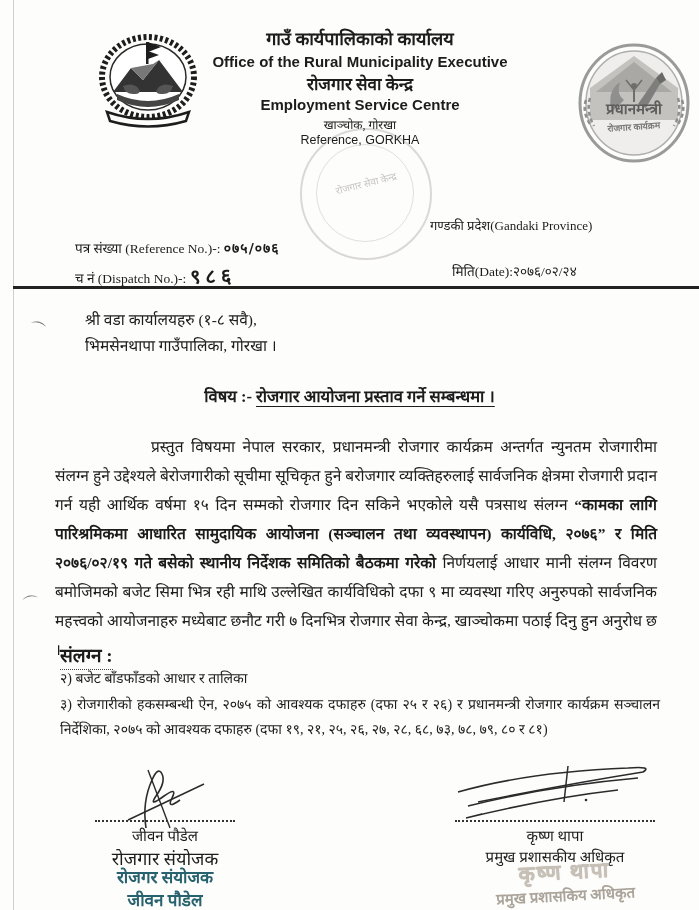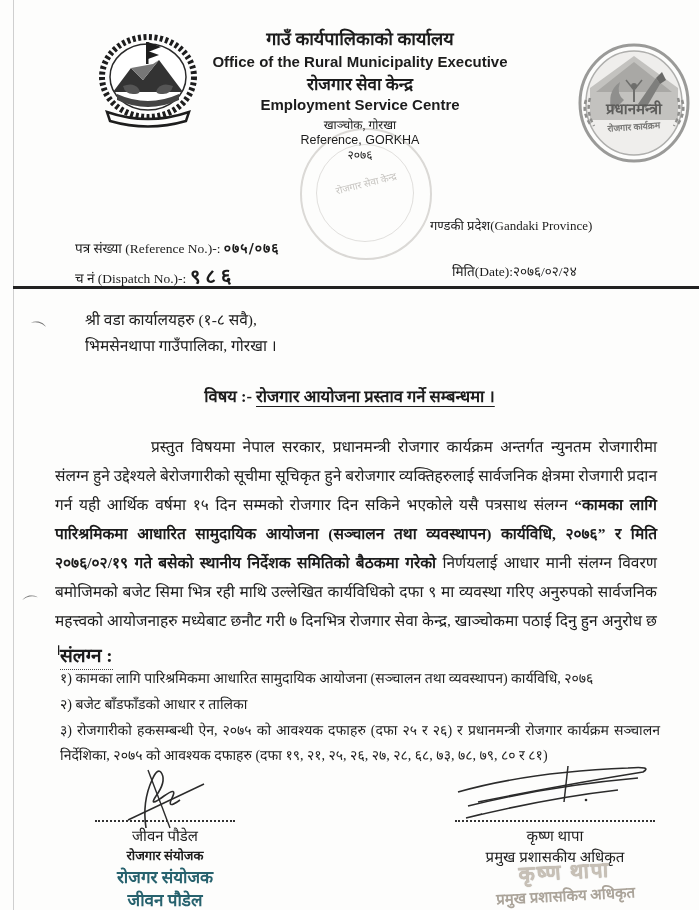--- a/index.html
+++ b/index.html
@@ -54,21 +54,21 @@
   
   .attach-h{left:60px;top:642px;font-size:19px;font-weight:700;
     border-bottom:1.5px dotted #444;padding-bottom:1px;}
   .attach-list{left:60px;top:666px;width:600px;font-size:14px;line-height:25px;text-align:justify;}
   .attach-list p{margin:0 0 1px 0;}
   
   .sig-dots{border-top:2px dotted #333;}
   .sig-dots-left{left:95px;top:820px;width:140px;}
   .sig-dots-right{left:455px;top:820px;width:200px;}
   .sig-name-left{left:75px;top:825px;width:180px;text-align:center;font-size:15px;}
-  .sig-title-left{left:65px;top:846px;width:200px;text-align:center;font-size:13px;font-weight:bold;}
+  .sig-title-left{left:65px;top:846px;width:200px;text-align:center;font-size:18px;}
   .sig-name-right{left:455px;top:825px;width:200px;text-align:center;font-size:15px;}
   .sig-title-right{left:440px;top:846px;width:230px;text-align:center;font-size:15px;}
   
   .stamp-left{left:60px;top:866px;width:210px;text-align:center;
     font-weight:700;line-height:23px;}
   .stamp-left .l1{font-size:17px;}
   .stamp-left .l2{font-size:17px;}
   .stamp-right{left:450px;top:860px;width:230px;text-align:center;font-weight:700;
     transform:rotate(-3deg);line-height:24px;}
   .stamp-right .l1{font-size:21px;letter-spacing:2px;color:#c7c0b6;
@@ -122,21 +122,20 @@
     </svg>
   </div>
 
   <div class="abs hdr-block">
     <div class="o-np">गाउँ कार्यपालिकाको कार्यालय</div>
     <div class="o-en sans">Office of the Rural Municipality Executive</div>
     <div class="c-np">रोजगार सेवा केन्द्र</div>
     <div class="c-en sans">Employment Service Centre</div>
     <div class="p-np">खाञ्चोक, गोरखा</div>
     <div class="p-en sans">Reference, GORKHA</div>
-    <div class="yr">२०७६</div>
   </div>
 
   <div class="abs ghost-stamp">
     <div class="inner"></div>
     <div class="gtxt">रोजगार सेवा केन्द्र</div>
   </div>
 
   <div class="abs province">गण्डकी प्रदेश(Gandaki Province)</div>
 
   <div class="abs meta-row ref-row">
@@ -163,21 +162,20 @@
     <span>विषय :-</span>
     <span class="sub-text">रोजगार आयोजना प्रस्ताव गर्ने सम्बन्धमा ।</span>
   </div>
 
   <div class="abs body-par">
     <span>प्रस्तुत विषयमा नेपाल सरकार, प्रधानमन्त्री रोजगार कार्यक्रम अन्तर्गत न्युनतम रोजगारीमा संलग्न हुने उद्देश्यले बेरोजगारीको सूचीमा सूचिकृत हुने बरोजगार व्यक्तिहरुलाई सार्वजनिक क्षेत्रमा रोजगारी प्रदान गर्न यही आर्थिक वर्षमा १५ दिन सम्मको रोजगार दिन सकिने भएकोले यसै पत्रसाथ संलग्न </span><b>“कामका लागि पारिश्रमिकमा आधारित सामुदायिक आयोजना (सञ्चालन तथा व्यवस्थापन) कार्यविधि, २०७६” र मिति २०७६/०२/१९ गते बसेको स्थानीय निर्देशक समितिको बैठकमा गरेको</b><span> निर्णयलाई आधार मानी संलग्न विवरण बमोजिमको बजेट सिमा भित्र रही माथि उल्लेखित कार्यविधिको दफा ९ मा व्यवस्था गरिए अनुरुपको सार्वजनिक महत्त्वको आयोजनाहरु मध्येबाट छनौट गरी ७ दिनभित्र रोजगार सेवा केन्द्र, खाञ्चोकमा पठाई दिनु हुन अनुरोध छ ।</span>
   </div>
 
   <div class="abs attach-h">संलग्न :</div>
   <div class="abs attach-list">
-    <p>१) कामका लागि पारिश्रमिकमा आधारित सामुदायिक आयोजना (सञ्चालन तथा व्यवस्थापन) कार्यविधि, २०७६</p>
     <p>२) बजेट बाँडफाँडको आधार र तालिका</p>
     <p>३) रोजगारीको हकसम्बन्धी ऐन, २०७५ को आवश्यक दफाहरु (दफा २५ र २६) र प्रधानमन्त्री रोजगार कार्यक्रम सञ्चालन निर्देशिका, २०७५ को आवश्यक दफाहरु (दफा १९, २१, २५, २६, २७, २८, ६८, ७३, ७८, ७९, ८० र ८१)</p>
   </div>
 
   <div class="abs" style="left:118px;top:762px;width:110px;height:70px;">
     <svg width="110" height="70" viewBox="0 0 110 70">
       <path d="M28 66 Q24 40 34 18 Q40 4 44 12 Q48 20 38 34 Q30 46 46 34 Q60 24 54 36 Q48 48 62 38" fill="none" stroke="#2b2b2b" stroke-width="1.6"></path>
       <path d="M10 58 L86 22" fill="none" stroke="#2b2b2b" stroke-width="1.4"></path>
       <path d="M30 8 L52 66" fill="none" stroke="#2b2b2b" stroke-width="1.4"></path>
     </svg>

